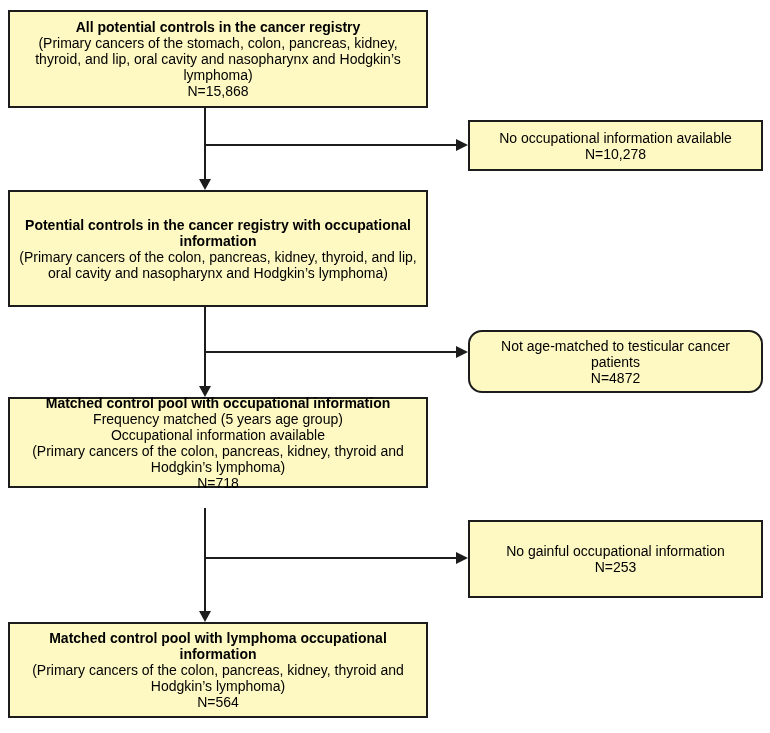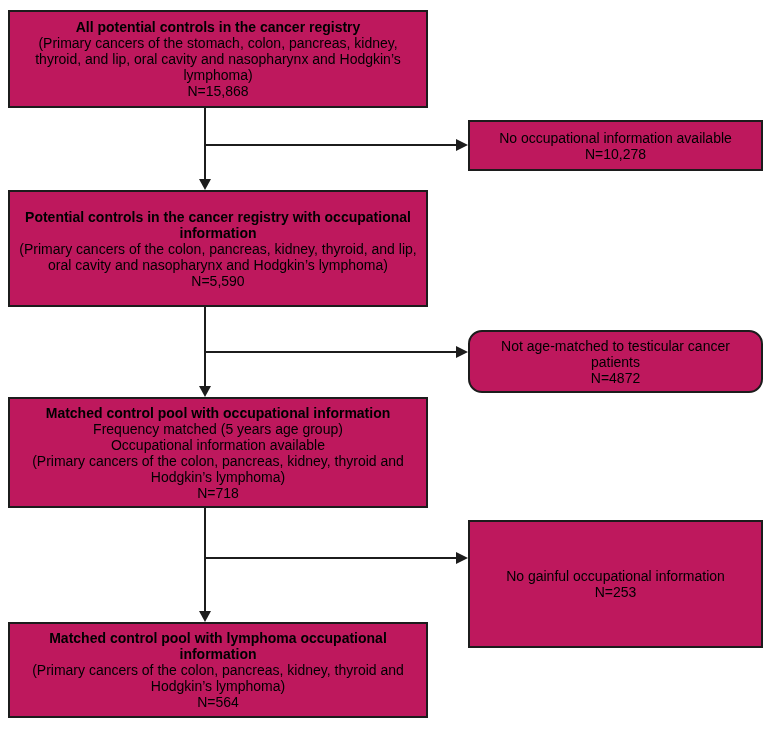--- a/index.html
+++ b/index.html
@@ -11,36 +11,36 @@
     font-family: "Liberation Sans", sans-serif;
     font-size: 14px;
     line-height: 16px;
     color: #000000;
     overflow: hidden;
   }
   .box {
     position: absolute;
     box-sizing: border-box;
     border: 2px solid #1c1c1c;
-    background: #be185d;
+    background: #fef9c3;
     display: flex;
     flex-direction: column;
     justify-content: center;
     text-align: center;
   }
   .box .title { font-weight: bold; }
   .main-box { left: 8px; width: 420px; padding: 2px 4px; }
   .side-box { left: 468px; width: 295px; padding: 2px 12px; }
   #m1 { top: 10px;  height: 98px;  }
   #m2 { top: 190px; height: 117px; }
-  #m3 { top: 397px; height: 111px; }
+  #m3 { top: 397px; height: 91px; }
   #m4 { top: 622px; height: 96px;  }
   #s1 { top: 120px; height: 51px;  }
   #s2 { top: 330px; height: 63px; border-radius: 14px;  }
-  #s3 { top: 520px; height: 128px; }
+  #s3 { top: 520px; height: 78px; }
   .vline { position: absolute; width: 2px; background: #1c1c1c; left: 204px; }
   .hline { position: absolute; height: 2px; background: #1c1c1c; left: 205px; width: 253px; }
   #v1 { top: 108px; height: 72px; }
   #v2 { top: 307px; height: 80px; }
   #v3 { top: 508px; height: 104px; }
   #h1 { top: 144px; }
   #h2 { top: 351px; }
   #h3 { top: 557px; }
   .arrow-down {
     position: absolute; width: 0; height: 0; left: 199px;
@@ -78,21 +78,20 @@
   <div class="arrow-right" id="r1"></div>
 
   <div class="box side-box" id="s1">
     <div class="line">No occupational information available</div>
     <div class="line">N=10,278</div>
   </div>
 
   <div class="box main-box" id="m2">
     <div class="title">Potential controls in the cancer registry with occupational information</div>
     <div class="line">(Primary cancers of the colon, pancreas, kidney, thyroid, and lip, oral cavity and nasopharynx and Hodgkin’s lymphoma)</div>
-    <div class="line">N=5,590</div>
   </div>
 
   <div class="vline" id="v2"></div>
   <div class="arrow-down" id="a2"></div>
   <div class="hline" id="h2"></div>
   <div class="arrow-right" id="r2"></div>
 
   <div class="box side-box" id="s2">
     <div class="line">Not age-matched to testicular cancer patients</div>
     <div class="line">N=4872</div>

